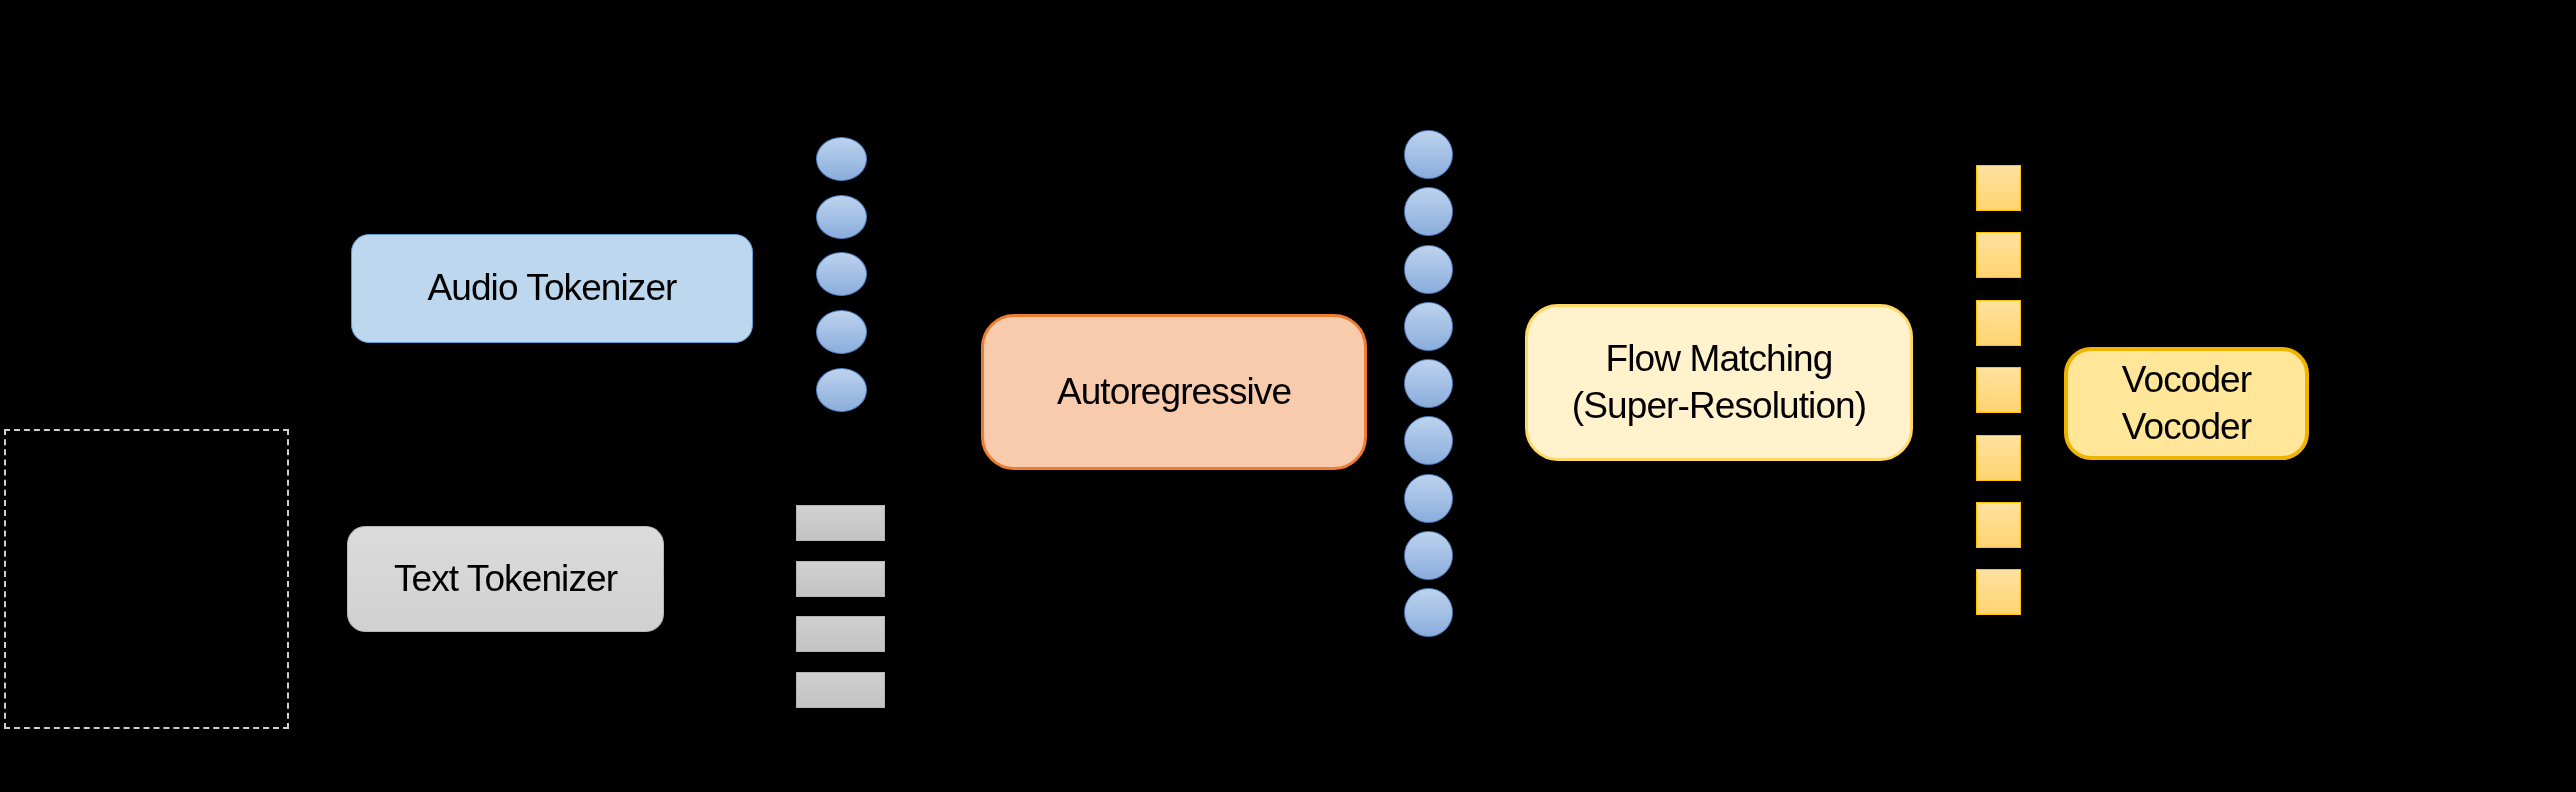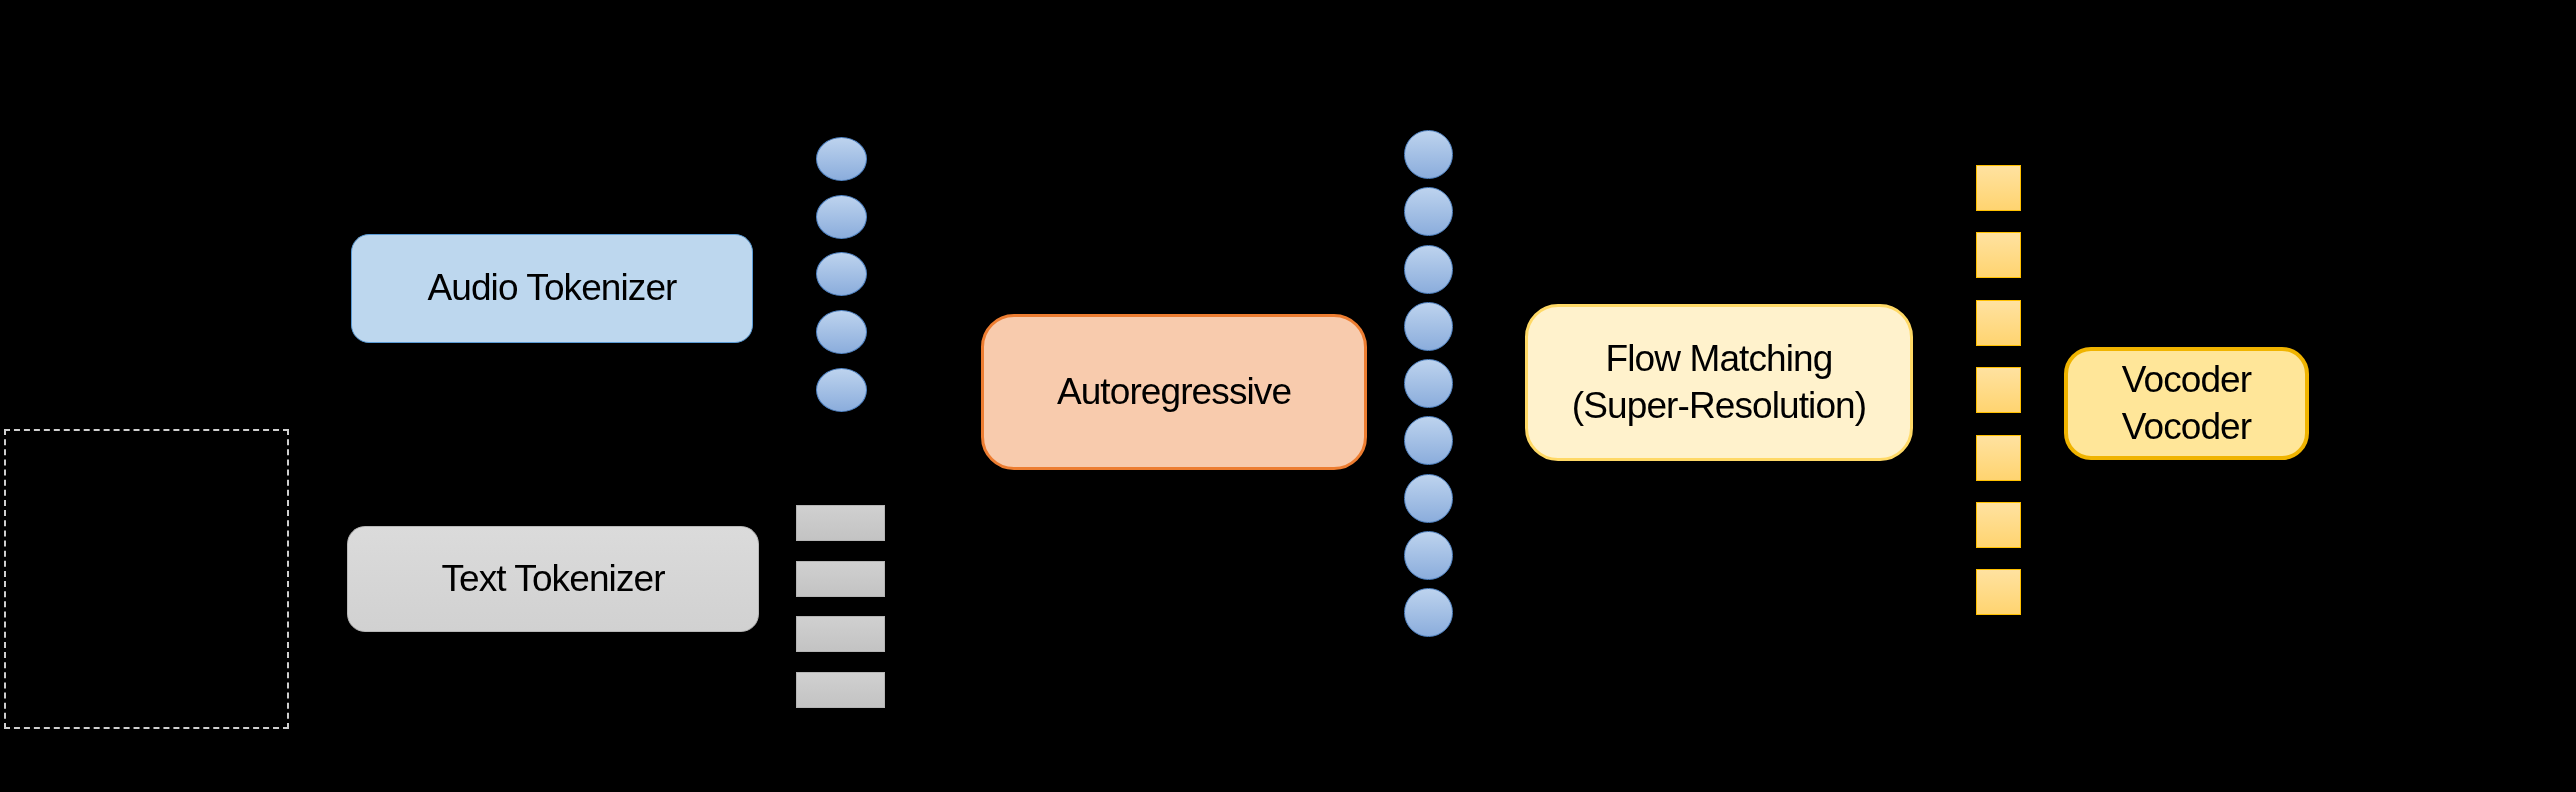--- a/index.html
+++ b/index.html
@@ -26,21 +26,21 @@
     font-size:37px;line-height:1.27;letter-spacing:-0.9px;
     white-space:nowrap;
   }
   .node .line{display:block;}
 
   .node-audio{
     left:351px;top:234px;width:402px;height:109px;border-radius:18px;
     background:var(--audio-node-fill);border:1.8px solid var(--audio-node-border);
   }
   .node-text{
-    left:347px;top:526px;width:412px;height:106px;border-radius:18px;
+    left:347px;top:526px;width:317px;height:106px;border-radius:18px;
     background:linear-gradient(180deg,var(--text-node-fill-top),var(--text-node-fill-bottom));
     border:1.8px solid var(--text-node-border);
   }
   .node-ar{
     left:981px;top:306px;width:386px;height:156px;border-radius:33px;
     background:var(--ar-node-fill);border:3.6px solid var(--ar-node-border);margin-top:8px;
   }
   .node-flow{
     left:1525px;top:304px;width:388px;height:157px;border-radius:33px;
     background:var(--flow-node-fill);border:3.6px solid var(--flow-node-border);

